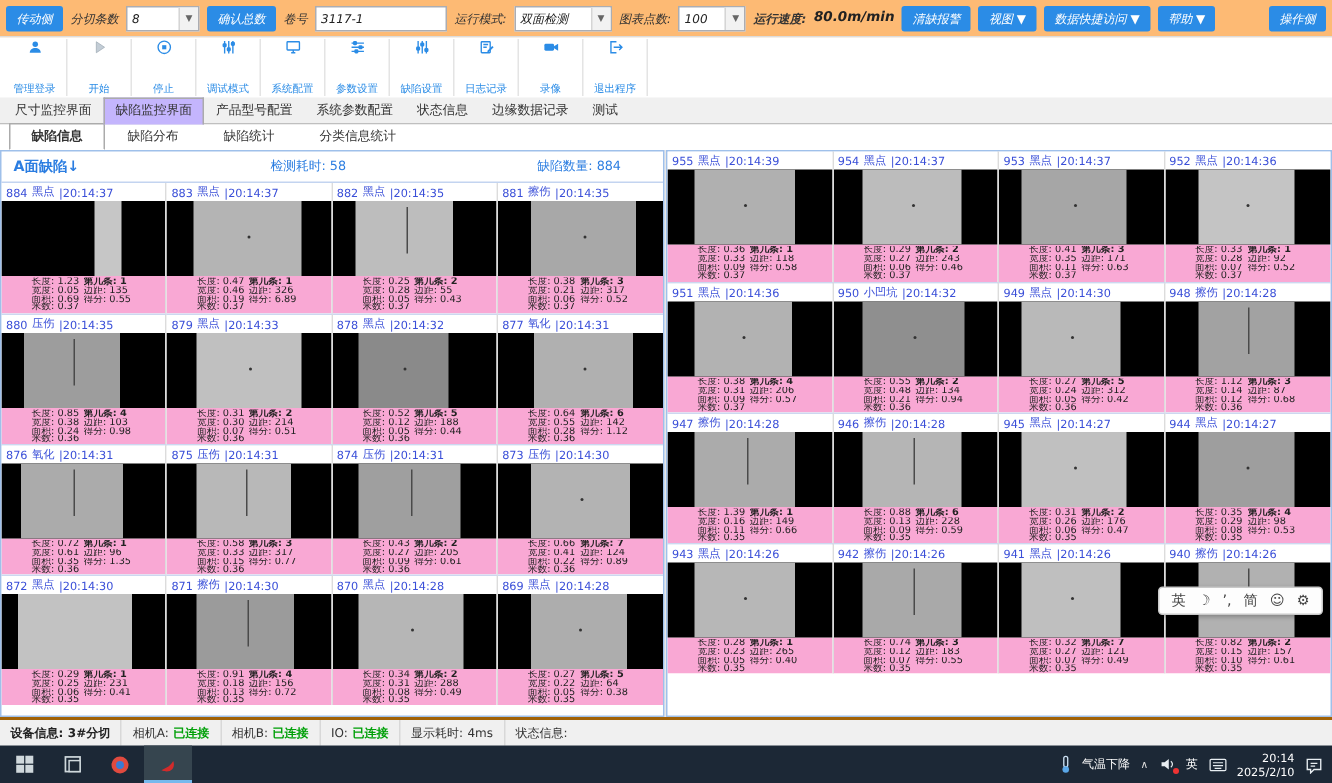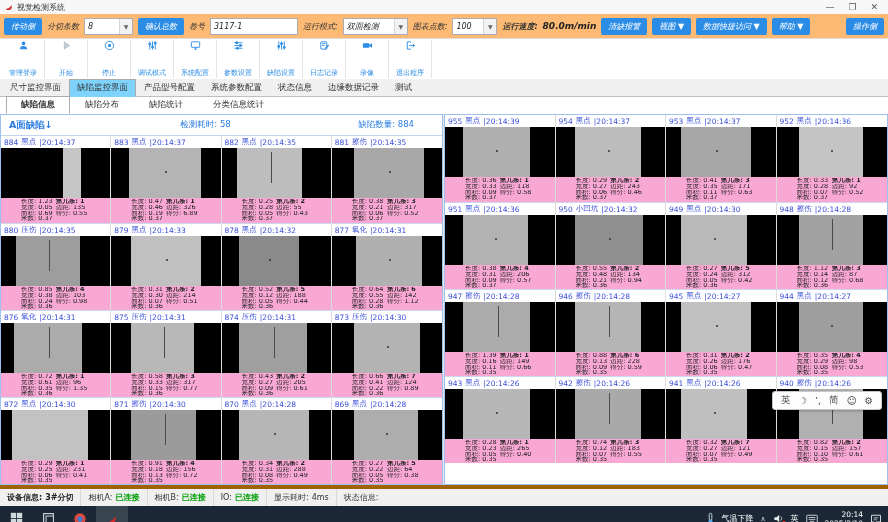--- a/index.html
+++ b/index.html
@@ -26,21 +26,21 @@
 
   
   .toolbar{height:40px;background:#fff;display:flex;align-items:center;padding:0 2px;flex:0 0 auto;}
   .toolbtn{width:42px;height:38px;display:flex;flex-direction:column;align-items:center;justify-content:center;gap:17px;border-right:1px solid #e4e4e4;cursor:default;}
   .toolbtn svg{width:17px;height:17px;}
   .toolbtn .tlabel{font-size:7px;color:#2b8ce6;white-space:nowrap;}
 
   
   .maintabs{height:17px;background:#f0f0f0;display:flex;align-items:flex-end;padding:0 2px;border-bottom:1px solid #bfbfbf;flex:0 0 auto;}
   .mtab{font-size:8.5px;color:#333;padding:2px 7px 2px;border:1px solid transparent;border-bottom:none;cursor:default;white-space:nowrap;}
-  .mtab.active{background:#7dd3fc;border-color:#ababab;position:relative;top:1px;padding-bottom:3px;}
+  .mtab.active{background:#c4b5fd;border-color:#ababab;position:relative;top:1px;padding-bottom:3px;}
 
   
   .subtabs{height:17px;background:#fff;display:flex;align-items:flex-end;padding:0 6px;flex:0 0 auto;}
   .stab{font-size:8.5px;color:#333;padding:2px 14px;border:1px solid transparent;cursor:default;white-space:nowrap;margin-top:40px;}
   .stab.active{border-color:#ababab;border-bottom-color:#fff;background:#fff;font-weight:bold;}
 
   
   .panels{flex:1;display:flex;background:#e8e8e8;justify-content:space-between;}
   .panel{width:443px;background:#fff;border:1px solid #9fc0ea;display:flex;flex-direction:column;margin-right:1px;}
   .panel:last-child{margin-right:0;width:444px;}
@@ -58,21 +58,21 @@
   .mark{position:absolute;}
   .mark.dot{top:46%;left:50%;width:2px;height:2px;background:#333;border-radius:50%;}
   .mark.vstreak{top:8%;left:52%;width:1px;height:62%;background:#4a4a4a;}
   .cell-info{flex:1;display:flex;padding:1px 20px 0;background:#f9a8d4;}
   .cell-info .col{flex:1;display:flex;flex-direction:column;}
   .cell-info .line{font-size:6.5px;line-height:5.8px;color:#222;white-space:nowrap;overflow:hidden;}
   .cell-info .line.bold{font-weight:bold;}
   .cell-info .lb{color:#222;}
 
   
-  .statusbar{height:17px;background:#f0f0f0;border-top:4px solid #a16207;display:flex;align-items:center;font-size:8px;color:#333;flex:0 0 auto;}
+  .statusbar{height:17px;background:#f0f0f0;border-top:2px solid #a16207;display:flex;align-items:center;font-size:8px;color:#333;flex:0 0 auto;}
   .sgroup{display:flex;align-items:center;gap:3px;padding:0 7px;border-right:1px solid #d8d8d8;height:100%;white-space:nowrap;}
   .sgroup:last-child{border-right:none;}
   .sgroup .slabel{font-weight:bold;color:#222;}
   .green{color:#00a008;font-weight:bold;}
 
   
   .taskbar{height:25px;background:#1c2836;display:flex;align-items:stretch;flex:0 0 auto;}
   .tbicon{width:32px;display:flex;align-items:center;justify-content:center;cursor:default;}
   .tbicon.activeapp{background:#36454f;box-shadow:inset 0 -2px 0 #76b9ed;}
   .tray{margin-left:auto;display:flex;align-items:center;gap:7px;padding-right:6px;color:#fff;}
@@ -84,32 +84,20 @@
 
   
   .imebar{position:absolute;right:6px;top:391px;height:17px;background:#fdfdfd;border:1px solid #c9c9c9;border-radius:3px;box-shadow:0 1px 3px rgba(0,0,0,.25);display:flex;align-items:center;gap:8px;padding:0 8px;z-index:5;}
   .imebar span{font-size:9.5px;color:#444;cursor:default;}
 </style>
 </head>
 <body>
 
 <div class="window">
 
-  <div class="titlebar">
-    <svg class="appicon" viewBox="0 0 16 16">
-        <path d="M3 12c7 3 11-2 9-7-3 5-6 5-9 7z" fill="#d22b2b"></path>
-        <path d="M3 12c2-1 4-1 6-3" stroke="#d22b2b" stroke-width="1" fill="none"></path>
-      </svg>
-    <span class="title">视觉检测系统</span>
-    <div class="wincontrols">
-      <span>—</span>
-      <span>❐</span>
-      <span>✕</span>
-    </div>
-  </div>
 
   <div class="topbar">
     <span class="bluebtn">传动侧</span>
     <span class="tb-label">分切条数</span>
     <span class="combo" style="width:30px">
         <span>8</span>
         <span class="arrow">▼</span>
       </span>
     <span class="bluebtn">确认总数</span>
     <span class="tb-label">卷号</span>

